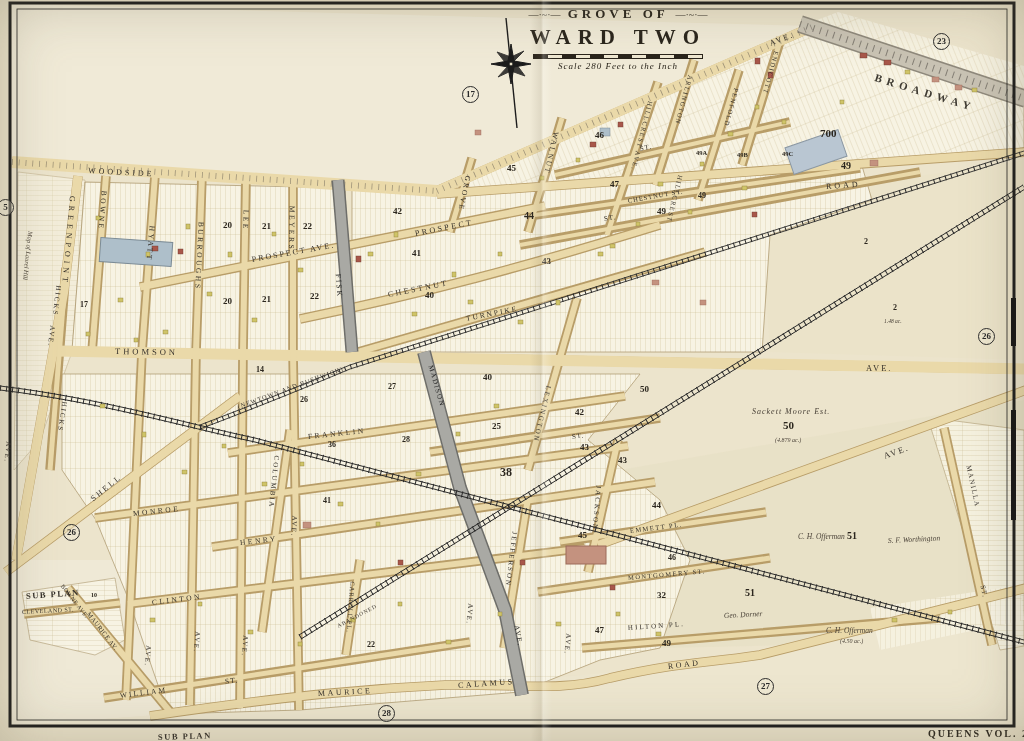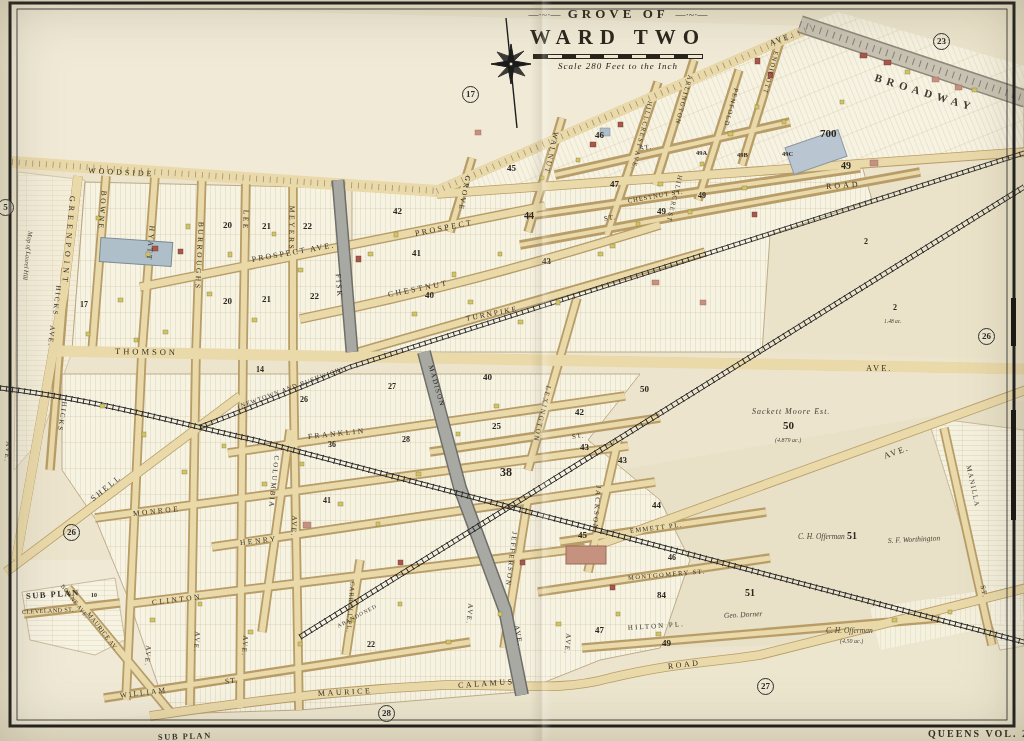--- a/index.html
+++ b/index.html
@@ -368,21 +368,21 @@
 <div class="blk" style="left:402px;top:436px;font-size:8px;">28</div>
 <div class="blk" style="left:483px;top:373px;font-size:9px;">40</div>
 <div class="blk" style="left:492px;top:422px;font-size:9px;">25</div>
 <div class="blk" style="left:500px;top:466px;font-size:12px;">38</div>
 <div class="blk" style="left:575px;top:408px;font-size:9px;">42</div>
 <div class="blk" style="left:580px;top:443px;font-size:9px;">43</div>
 <div class="blk" style="left:618px;top:456px;font-size:9px;">43</div>
 <div class="blk" style="left:652px;top:501px;font-size:9px;">44</div>
 <div class="blk" style="left:578px;top:531px;font-size:9px;">45</div>
 <div class="blk" style="left:668px;top:554px;font-size:8px;">46</div>
-<div class="blk" style="left:657px;top:591px;font-size:9px;">84</div>
+<div class="blk" style="left:657px;top:591px;font-size:9px;">32</div>
 <div class="blk" style="left:662px;top:639px;font-size:9px;">49</div>
 <div class="blk" style="left:595px;top:626px;font-size:9px;">47</div>
 <div class="blk" style="left:367px;top:641px;font-size:8px;">22</div>
 <div class="blk" style="left:640px;top:385px;font-size:9px;">50</div>
 <div class="blk" style="left:783px;top:420px;font-size:11px;">50</div>
 <div class="blk" style="left:847px;top:531px;font-size:10px;">51</div>
 <div class="blk" style="left:745px;top:588px;font-size:10px;">51</div>
 <div class="blk" style="left:864px;top:238px;font-size:8px;">2</div>
 <div class="blk" style="left:893px;top:304px;font-size:8px;">2</div>
 <div class="blk" style="left:91px;top:592px;font-size:6px;">10</div>

